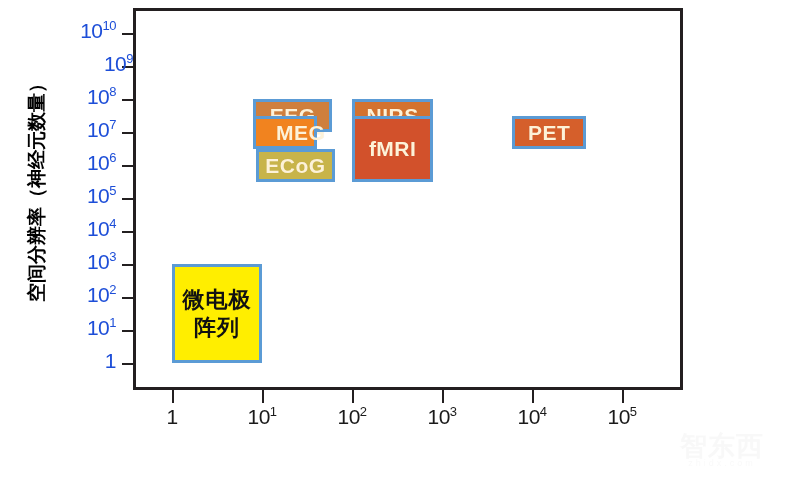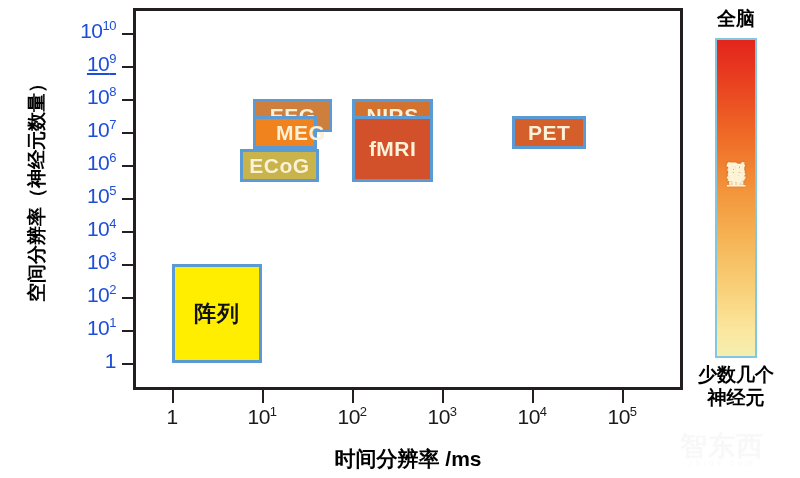--- a/index.html
+++ b/index.html
@@ -179,21 +179,21 @@
 <body>
 
 <div id="stage">
 
   <div class="y-title">空间分辨率（神经元数量）</div>
 
   <div id="yaxis">
       <div class="ytick" style="top: 33px;"></div>
       <div class="ylab" style="left: 52px; top: 19px;">10<sup>10</sup></div>
       <div class="ytick" style="top: 66px;"></div>
-      <div class="ylab" style="left: 52px; top: 52px; text-decoration: underline;">10<sup>9</sup></div>
+      <div class="ylab" style="left: 69px; top: 52px;">10<sup>9</sup></div>
       <div class="ytick" style="top: 99px;"></div>
       <div class="ylab" style="left: 52px; top: 85px; text-align: right;">10<sup>8</sup></div>
       <div class="ytick" style="top: 132px;"></div>
       <div class="ylab" style="left: 52px; top: 118px; text-align: right;">10<sup>7</sup></div>
       <div class="ytick" style="top: 165px;"></div>
       <div class="ylab" style="left: 52px; top: 151px;">10<sup>6</sup></div>
       <div class="ytick" style="top: 198px;"></div>
       <div class="ylab" style="left: 52px; top: 184px;">10<sup>5</sup></div>
       <div class="ytick" style="top: 231px;"></div>
       <div class="ylab" style="left: 52px; top: 217px;">10<sup>4</sup></div>
@@ -212,60 +212,50 @@
   <div id="boxes">
       <div class="mbox" style="left: 253.278px; top: 99px; width: 78.7555px; height: 33px; background: rgb(207, 127, 61); border-color: rgb(91, 155, 213);">
         <span>EEG</span>
       </div>
       <div class="mbox" style="left: 253.278px; top: 116.255px; width: 64px; height: 33px; background: rgb(241, 131, 31); border-color: rgb(91, 155, 213); padding-left: 31px;">
         <span>MEG</span>
       </div>
       <div class="mbox" style="left: 352px; top: 99px; width: 81.2781px; height: 33px; background: rgb(211, 114, 47); border-color: rgb(91, 155, 213); align-items: center;">
         <span>NIRS</span>
       </div>
-      <div class="mbox" style="left: 240px; top: 149.255px; width: 78.7555px; height: 33px; background: rgb(200, 180, 74); border-color: rgb(91, 155, 213);">
+      <div class="mbox" style="left: 256px; top: 149.255px; width: 78.7555px; height: 33px; background: rgb(200, 180, 74); border-color: rgb(91, 155, 213);">
         <span>ECoG</span>
       </div>
       <div class="mbox" style="left: 352px; top: 116px; width: 81.2781px; height: 66px; background: rgb(210, 81, 43); border-color: rgb(91, 155, 213);">
         <span>fMRI</span>
       </div>
       <div class="mbox" style="left: 512.034px; top: 116.255px; width: 74.1518px; height: 33px; background: rgb(213, 95, 43); border-color: rgb(91, 155, 213);">
         <span>PET</span>
       </div>
       <div class="mbox dark-text" style="left: 172px; top: 264px; width: 90px; height: 99px; background: rgb(255, 238, 0); border-color: rgb(91, 155, 213);">
+        <div>微电极</div>
         <div>阵列</div>
       </div>
     </div>
 
   <div id="xaxis">
       <div class="xtick" style="left: 172px;"></div>
       <div class="xlab" style="left: 137px;">1</div>
       <div class="xtick" style="left: 262px;"></div>
       <div class="xlab" style="left: 227px;">10<sup>1</sup></div>
       <div class="xtick" style="left: 352px;"></div>
       <div class="xlab" style="left: 317px;">10<sup>2</sup></div>
       <div class="xtick" style="left: 442px;"></div>
       <div class="xlab" style="left: 407px;">10<sup>3</sup></div>
       <div class="xtick" style="left: 532px;"></div>
       <div class="xlab" style="left: 497px;">10<sup>4</sup></div>
       <div class="xtick" style="left: 622px;"></div>
       <div class="xlab" style="left: 587px;">10<sup>5</sup></div>
     </div>
 
-  <div class="x-title">时间分辨率 /ms</div>
-
-  <div class="cbar-wrap">
-    <div class="cbar-cap top">全脑</div>
-    <div class="cbar">
-      <div class="cbar-text">覆盖范围</div>
-    </div>
-    <div class="cbar-cap bottom">
-      <div>少数几个</div>
-      <div>神经元</div>
-    </div>
-  </div>
+
 
   <div class="watermark">
     <div class="wm-text">智东西</div>
     <div class="wm-sub">zhidx.com</div>
   </div>
 
 </div>
 
 </body></html>

